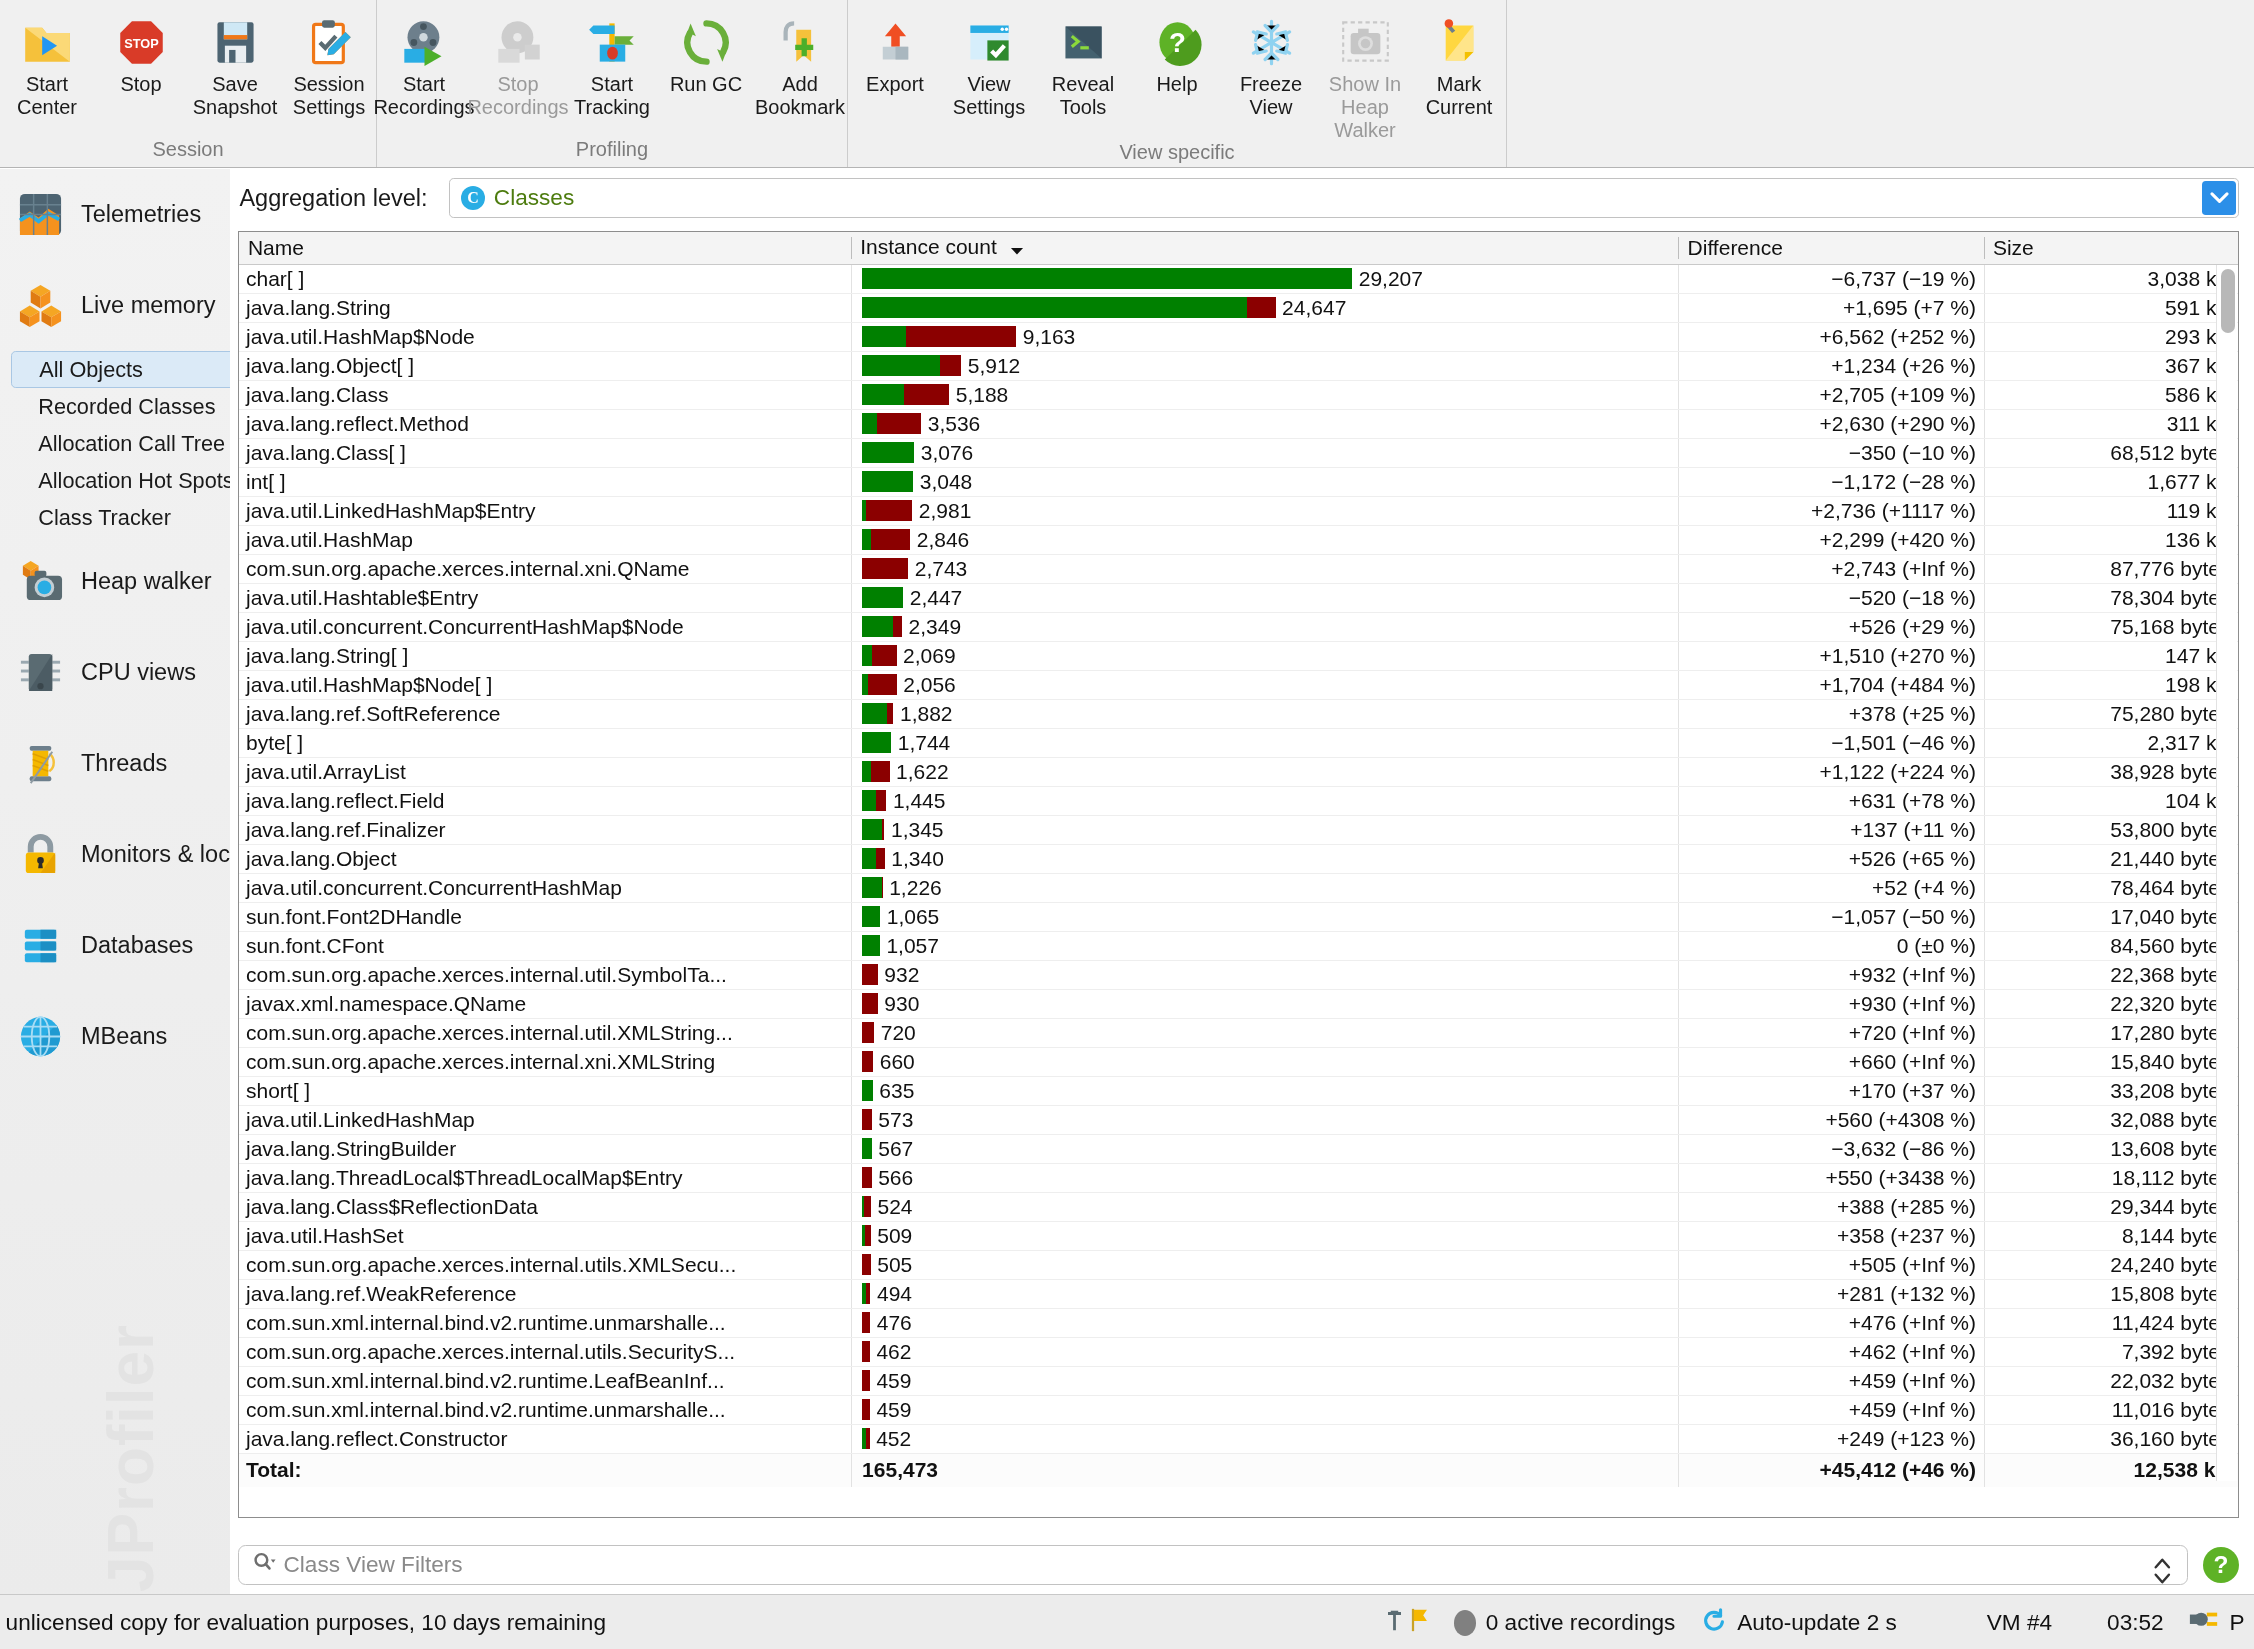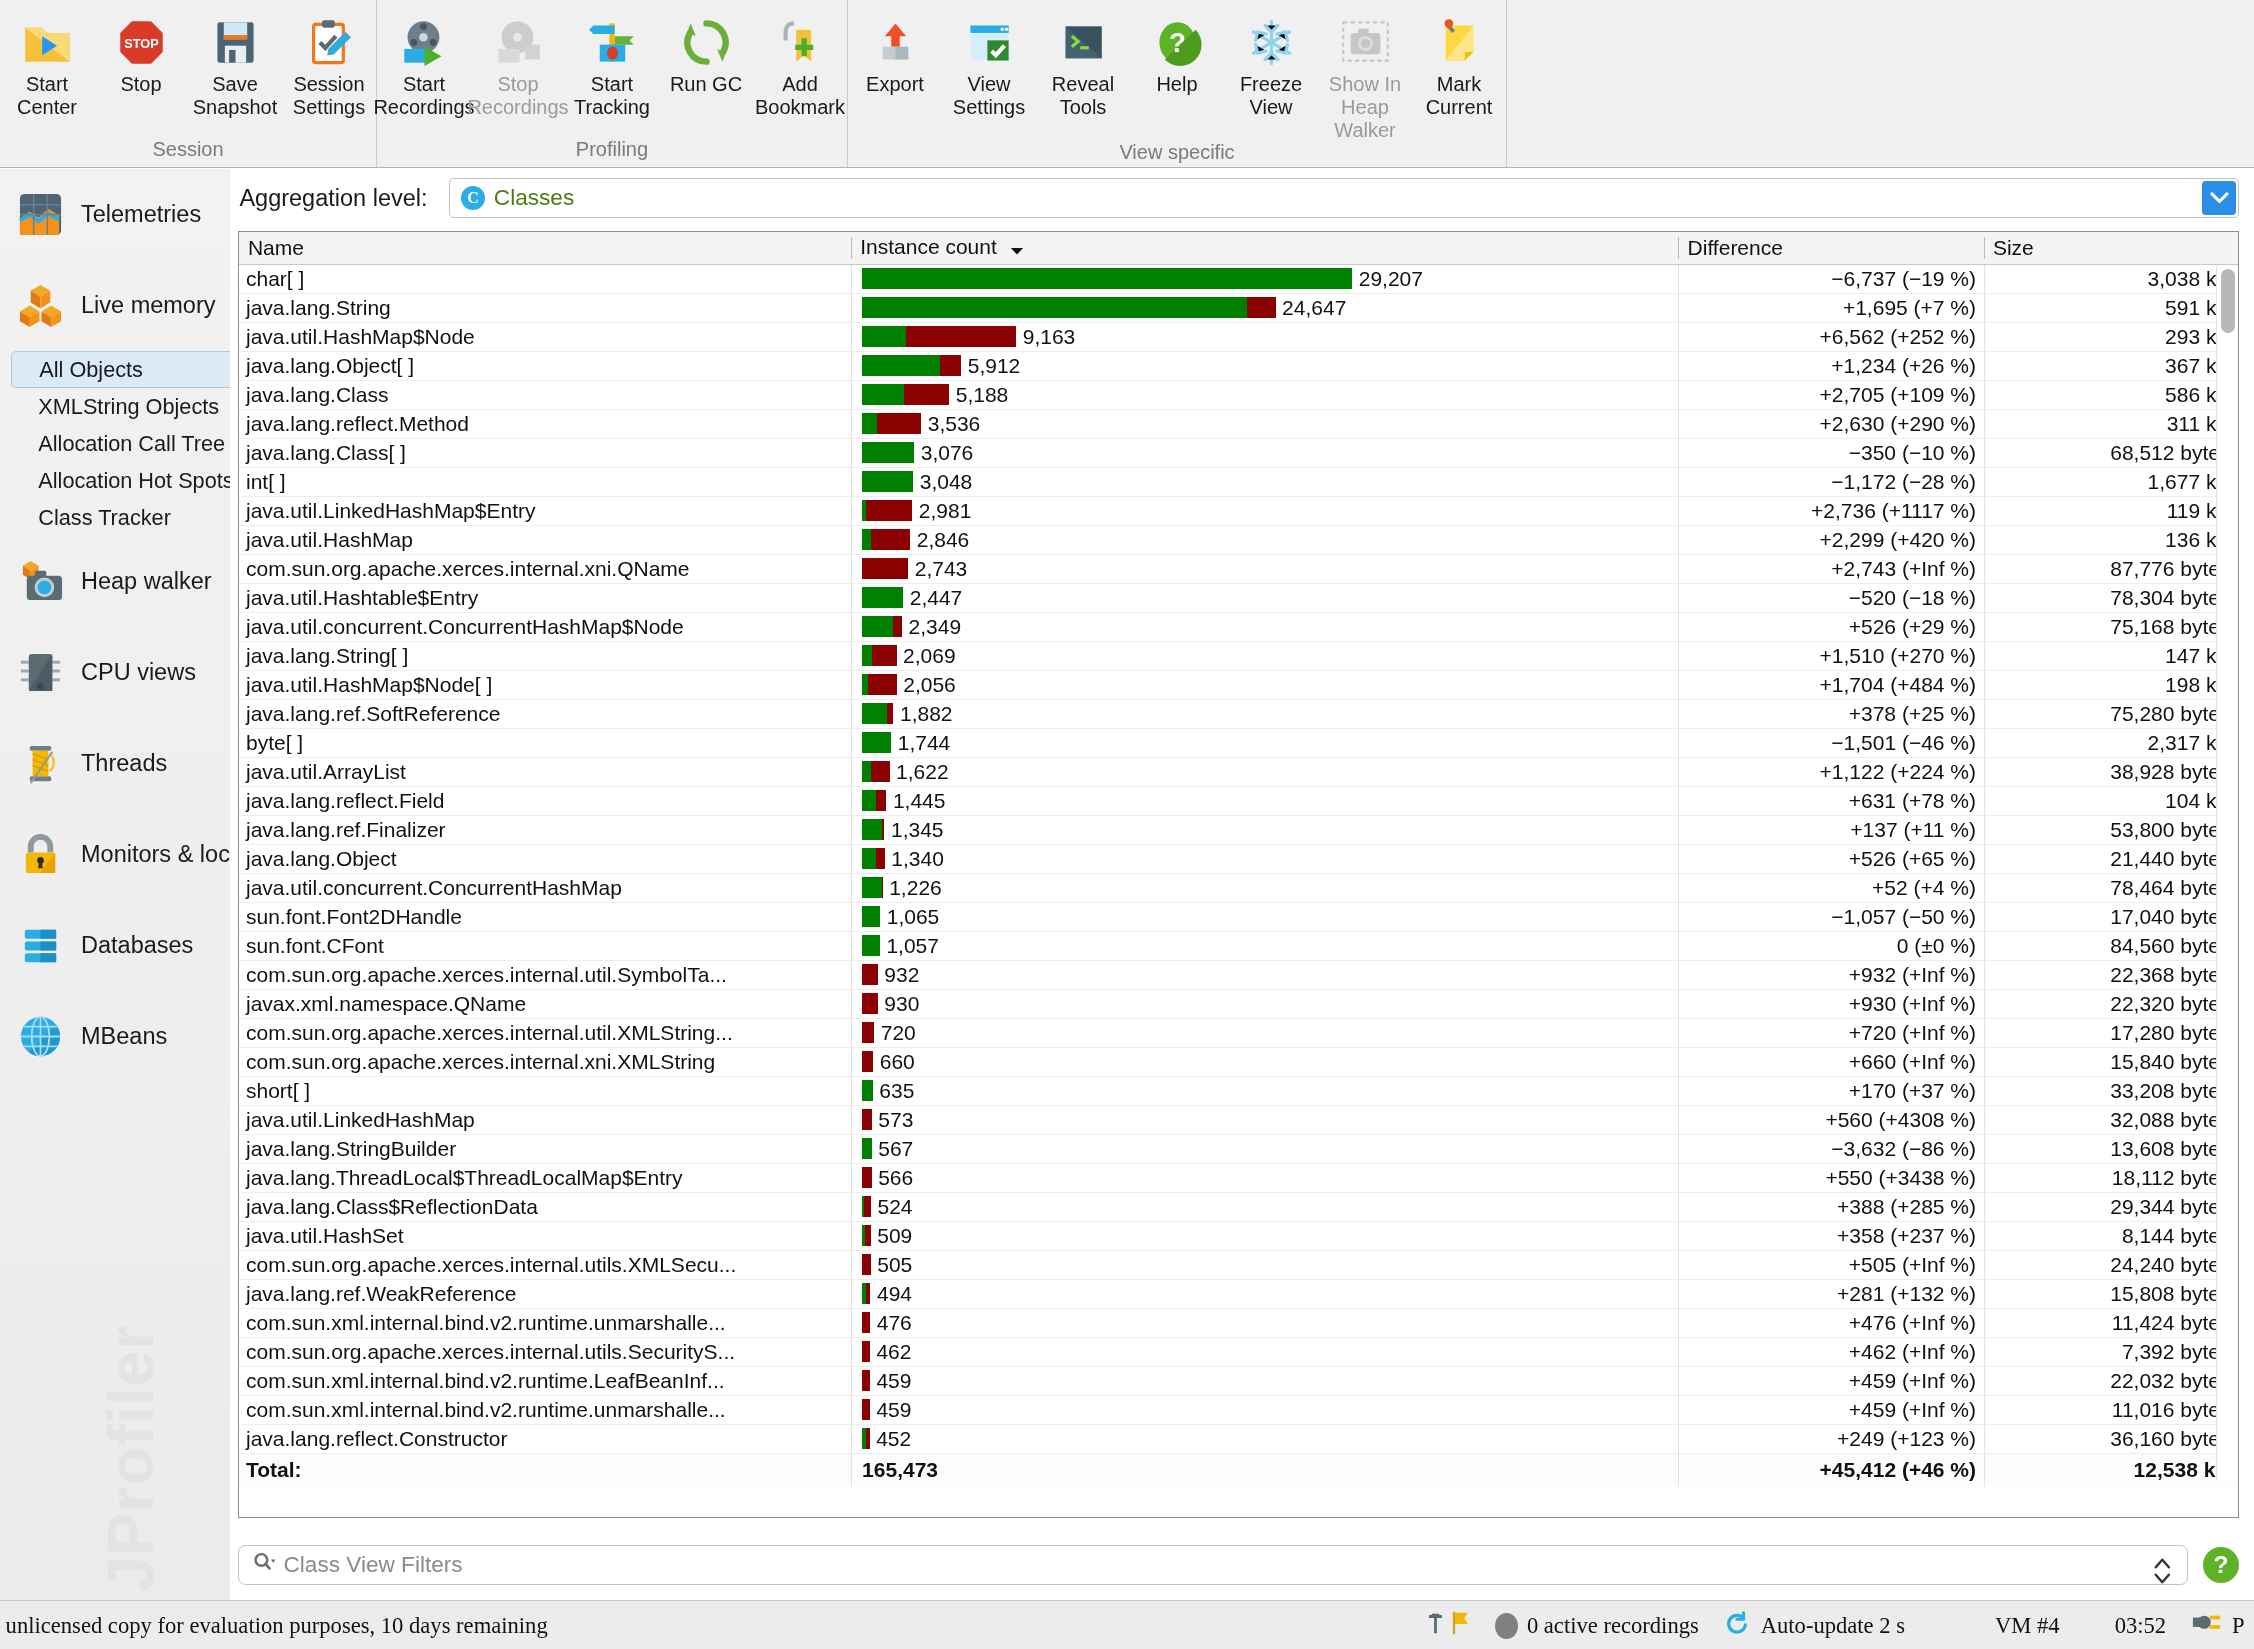--- a/index.html
+++ b/index.html
@@ -164,23 +164,23 @@
   #spin { position: absolute; right: 13px; top: 8.5px; width: 22.6px; height: 32px; }
   #help-dot {
     width: 36px; height: 36px; border-radius: 50%;
     background: #5eb226; margin-left: 15px;
     display: flex; align-items: center; justify-content: center;
     color: #fff; font-size: 24.5px; font-weight: bold; cursor: pointer;
   }
 
   
   #status {
-    position: absolute; left: 0; bottom: 0; width: 2254px; height: 50px;
+    position: absolute; left: 0; bottom: 0; width: 2254px; height: 56px;
     background: #ececec; border-top: 0.9px solid #c8c8c8;
-    display: flex; align-items: center; font-size: 22.6px; color: #111; font-family: Liberation Serif, serif;
+    display: flex; align-items: center; font-size: 22.6px; color: #111;
   }
   #status .lic { padding-left: 5.6px; color: #111; }
   .st-item { display: flex; align-items: center; margin-left: 24.5px; }
   .st-item .txt { margin-left: 9.4px; }
   .dot-grey { width: 22.6px; height: 26px; border-radius: 50%; background: #808080; }
 </style>
 </head>
 <body>
 
 <div id="toolbar">
@@ -386,21 +386,21 @@
             <path d="M35 24l10 6-10 6-10-6z" fill="#f5a623"></path>
             <path d="M25 30v10l10 6V36z" fill="#e07b12"></path>
             <path d="M45 30v10l-10 6V36z" fill="#f5921e"></path>
           </svg></span>
         <span class="lbl">Live memory</span>
       </div>
       <div class="side-sub active">
         <span>All Objects</span>
       </div>
       <div class="side-sub">
-        <span>XMLString Objects</span>
+        <span>Recorded Classes</span>
       </div>
       <div class="side-sub">
         <span>Allocation Call Tree</span>
       </div>
       <div class="side-sub">
         <span>Allocation Hot Spots</span>
       </div>
       <div class="side-sub">
         <span>Class Tracker</span>
       </div>

